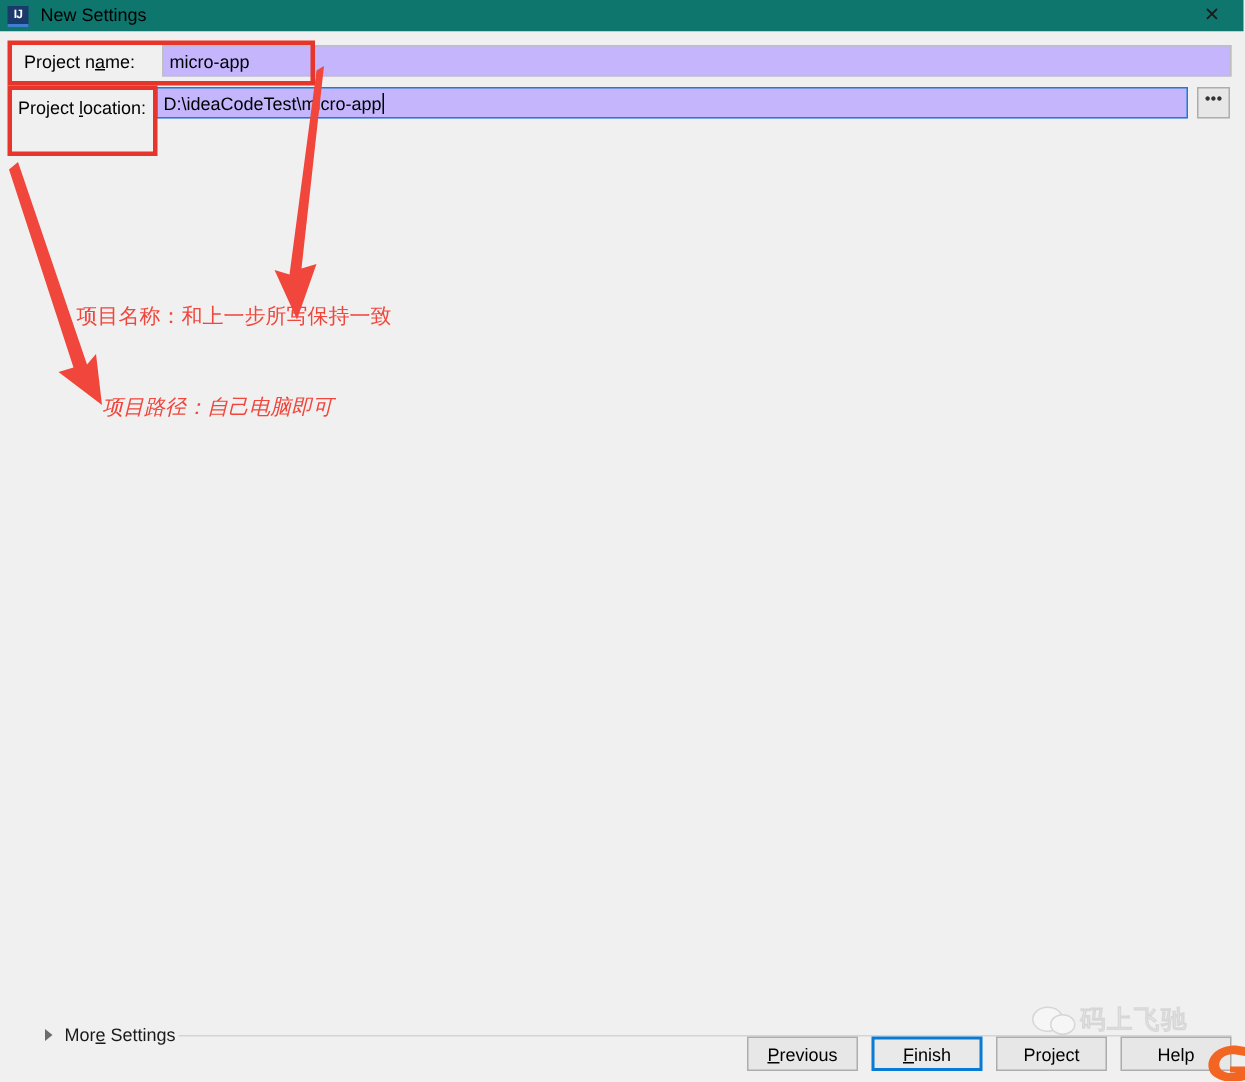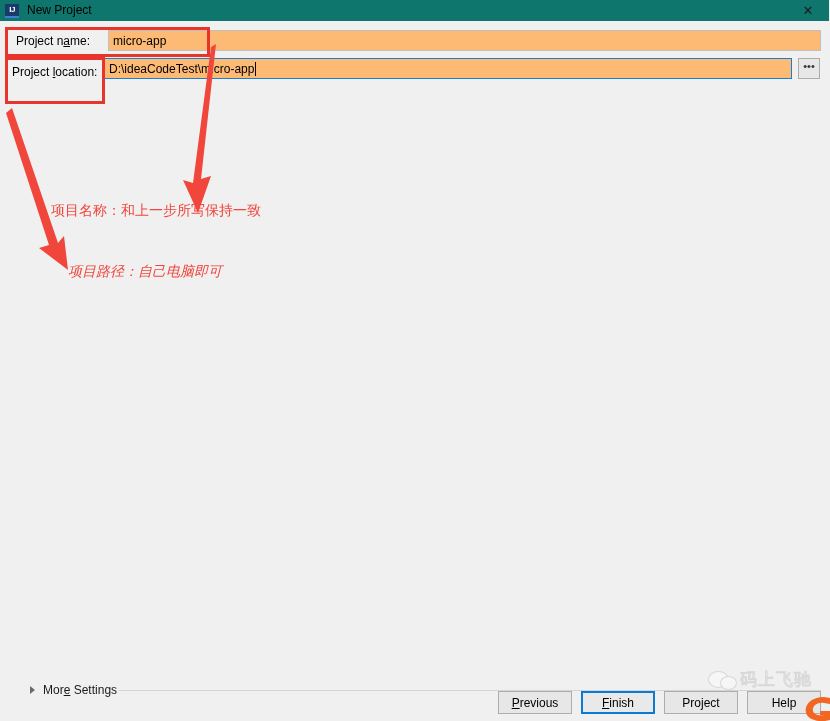--- a/index.html
+++ b/index.html
@@ -80,21 +80,21 @@
     white-space: nowrap;
   }
   .field-label .mn { text-decoration: underline; }
 
   .label-name { width: 92px; }
   .label-loc  { width: 92px; }
 
   .text-input {
     height: 21px;
     box-sizing: border-box;
-    background: #fdba74;
+    background: #c4b5fd;
     font-size: 12px;
     color: #000000;
     padding: 0 4px;
     line-height: 20px;
     display: flex;
     align-items: center;
     font-family: "Liberation Sans", sans-serif;
   }
   .input-name {
     width: 713px;
@@ -211,21 +211,21 @@
     position: absolute;
     left: 0; top: 0;
     width: 830px;
     height: 721px;
     pointer-events: none;
   }
 
   
   .watermark {
     position: absolute;
-    left: 708px;
+    left: 688px;
     top: 668px;
     display: flex;
     align-items: center;
     opacity: 0.45;
     pointer-events: none;
   }
   .wm-bubbles {
     position: relative;
     width: 30px; height: 20px;
   }
@@ -261,21 +261,21 @@
     width: 36px;
     height: 28px;
     overflow: hidden;
   }
 </style>
 </head>
 <body>
 
 <div class="titlebar">
   <div class="title-icon">IJ</div>
-  <div class="title-text">New Project</div>
+  <div class="title-text">New Settings</div>
   <div class="title-close">✕</div>
 </div>
 
 <div class="dialog-body">
 
   <div class="form-row row-name">
     <div class="field-label label-name"><span>Project n</span><span class="mn">a</span><span>me:</span></div>
     <div class="text-input input-name">
         <span>micro-app</span>
       </div>

